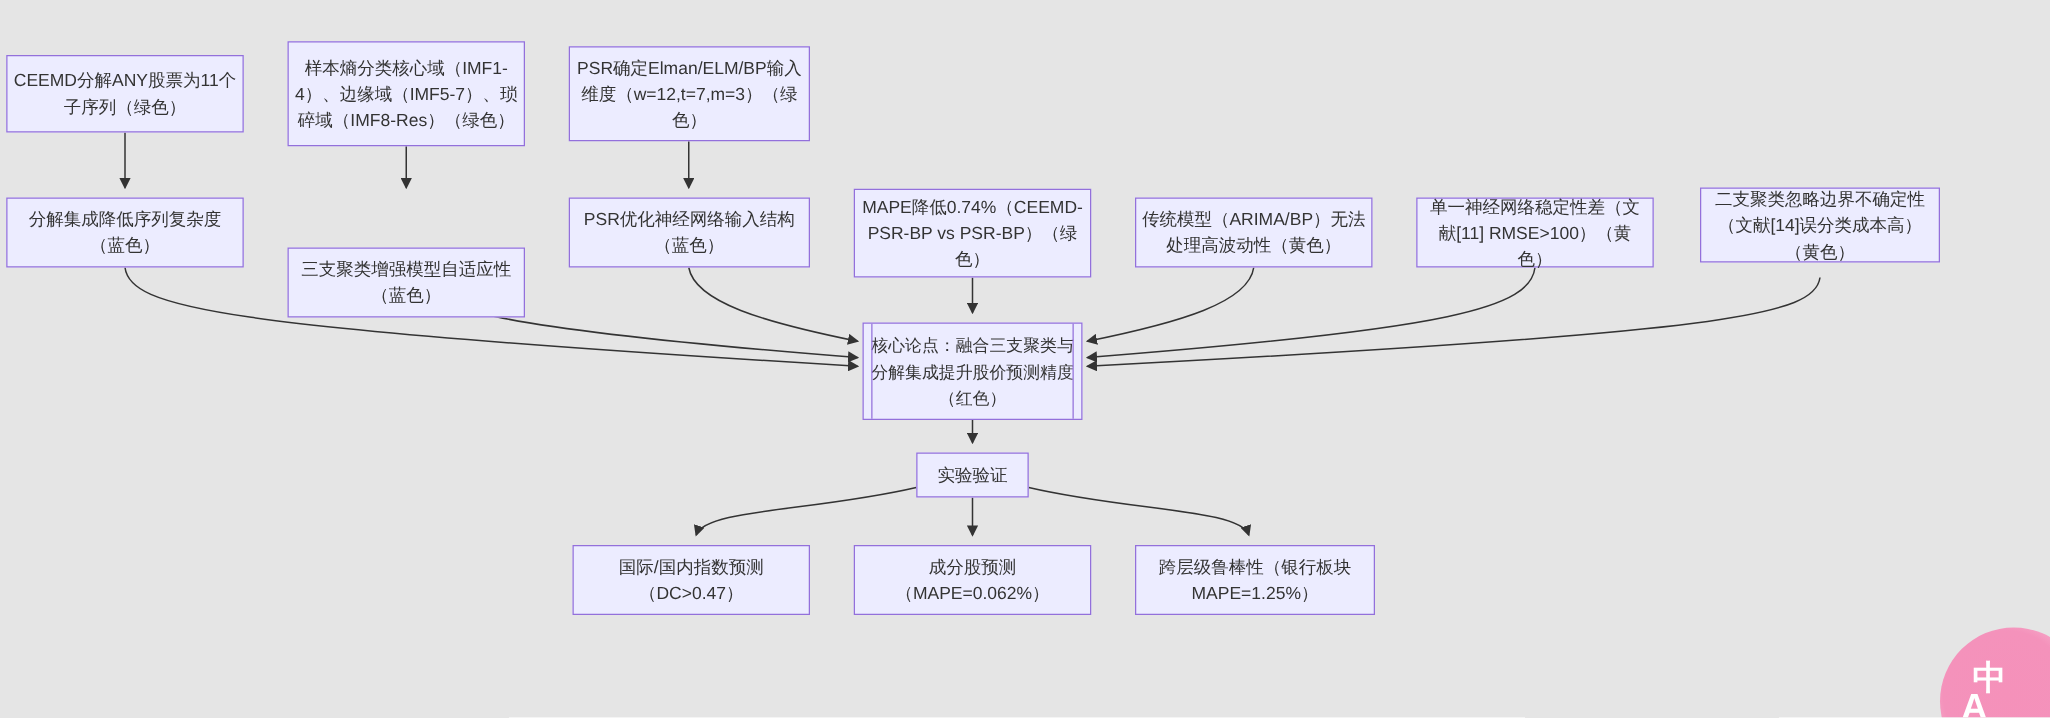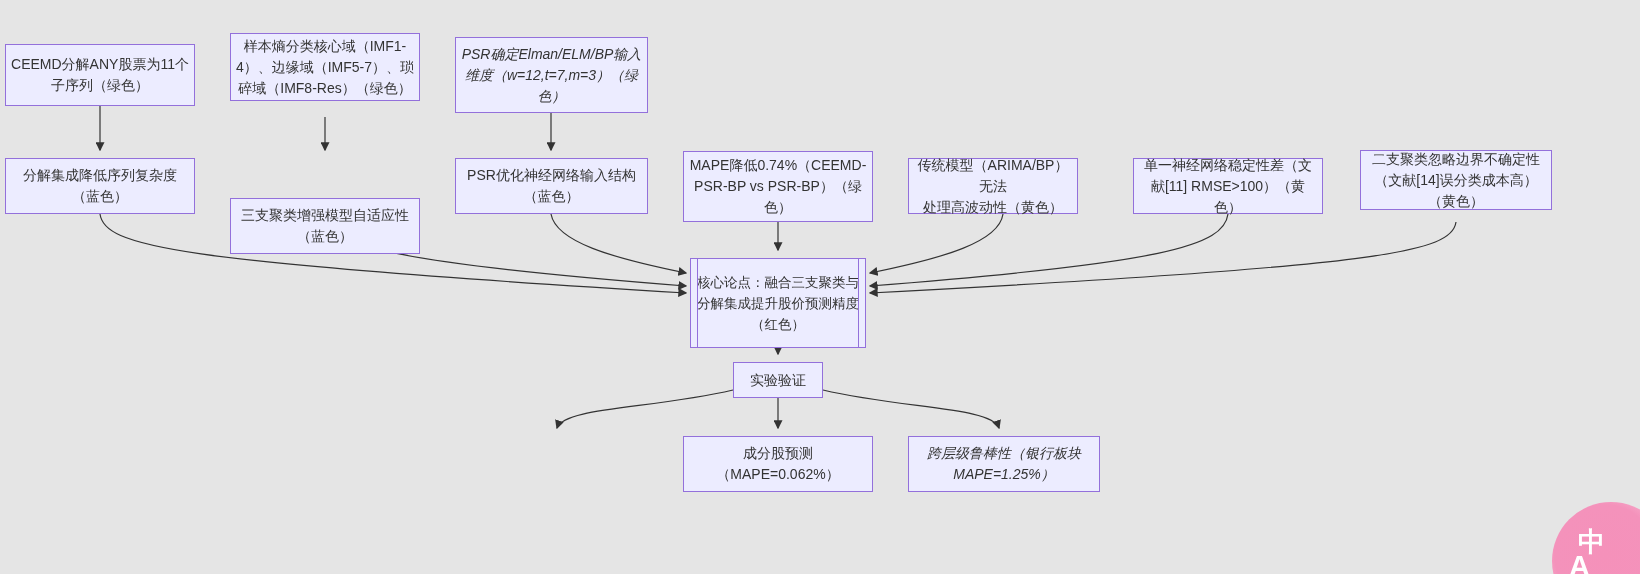--- a/index.html
+++ b/index.html
@@ -75,26 +75,26 @@
       <path d="M733,390 C652,409 564,407 557,428" marker-end="url(#arrow)"></path>
       <path d="M778,398 V428" marker-end="url(#arrow)"></path>
       <path d="M823,390 C904,409 992,407 999,428" marker-end="url(#arrow)"></path>
     </g>
   </svg>
 
   <div class="node" style="left:5px;top:44px;width:190px;height:62px;">
     <span class="node-label">CEEMD分解ANY股票为11个
 子序列（绿色）</span>
   </div>
-  <div class="node" style="left:230px;top:33px;width:190px;height:68px;">
+  <div class="node" style="left:230px;top:33px;width:190px;height:84px;">
     <span class="node-label">样本熵分类核心域（IMF1-
 4）、边缘域（IMF5-7）、琐
 碎域（IMF8-Res）（绿色）</span>
   </div>
-  <div class="node" style="left:455px;top:37px;width:193px;height:76px;font-style:italic;">
+  <div class="node" style="left:455px;top:37px;width:193px;height:76px;">
     <span class="node-label">PSR确定Elman/ELM/BP输入
 维度（w=12,t=7,m=3）（绿
 色）</span>
   </div>
 
   <div class="node" style="left:5px;top:158px;width:190px;height:56px;justify-content:center;">
     <span class="node-label">分解集成降低序列复杂度
 （蓝色）</span>
   </div>
   <div class="node" style="left:230px;top:158px;width:190px;height:56px;margin-top:40px;">
@@ -103,50 +103,54 @@
   </div>
   <div class="node" style="left:455px;top:158px;width:193px;height:56px;">
     <span class="node-label">PSR优化神经网络输入结构
 （蓝色）</span>
   </div>
   <div class="node" style="left:683px;top:151px;width:190px;height:71px;">
     <span class="node-label">MAPE降低0.74%（CEEMD-
 PSR-BP vs PSR-BP）（绿
 色）</span>
   </div>
-  <div class="node" style="left:908px;top:158px;width:170px;height:56px;">
+  <div class="node" style="left:908px;top:158px;width:190px;height:56px;">
     <span class="node-label">传统模型（ARIMA/BP）无法
 处理高波动性（黄色）</span>
   </div>
   <div class="node" style="left:1133px;top:158px;width:190px;height:56px;justify-content:center;">
     <span class="node-label">单一神经网络稳定性差（文
 献[11] RMSE&gt;100）（黄色）</span>
   </div>
   <div class="node" style="left:1360px;top:150px;width:192px;height:60px;">
     <span class="node-label">二支聚类忽略边界不确定性
 （文献[14]误分类成本高）
 （黄色）</span>
   </div>
 
-  <div class="node node-core" style="left:690px;top:258px;width:176px;height:90px;">
+  <div class="node node-core" style="left:690px;top:258px;width:176px;height:78px;">
     <span class="sub-inner"></span>
     <span class="node-label">核心论点：融合三支聚类与
 分解集成提升股价预测精度
 （红色）</span>
   </div>
 
   <div class="node" style="left:733px;top:362px;width:90px;height:36px;">
     <span class="node-label">实验验证</span>
   </div>
 
+  <div class="node" style="left:458px;top:436px;width:190px;height:56px;">
+    <span class="node-label">国际/国内指数预测
+（DC&gt;0.47）</span>
+  </div>
   <div class="node" style="left:683px;top:436px;width:190px;height:56px;">
     <span class="node-label">成分股预测
 （MAPE=0.062%）</span>
   </div>
-  <div class="node" style="left:908px;top:436px;width:192px;height:56px;font-style:italic;">
+  <div class="node" style="left:908px;top:436px;width:192px;height:56px;">
     <span class="node-label">跨层级鲁棒性（银行板块
 MAPE=1.25%）</span>
   </div>
 
   <button class="fab">
     <span class="zh">中</span>
     <span class="en">A</span>
   </button>
 
 </div>

